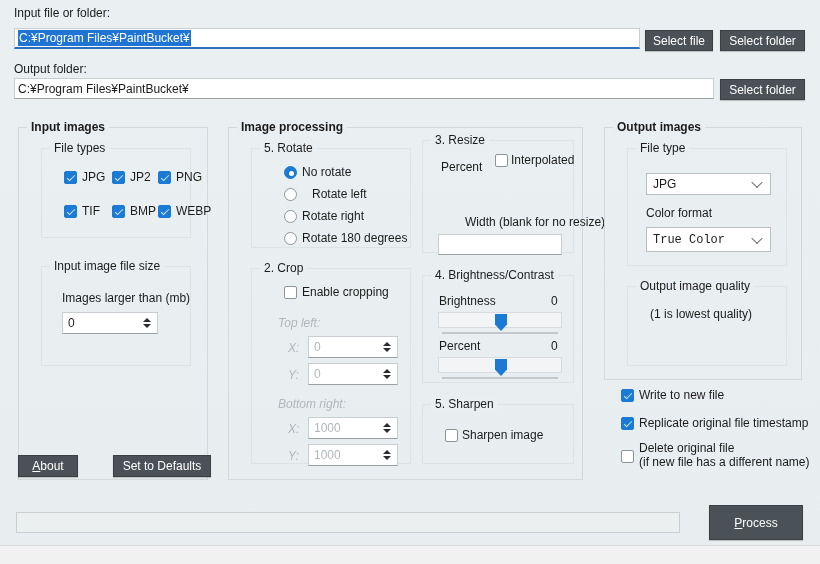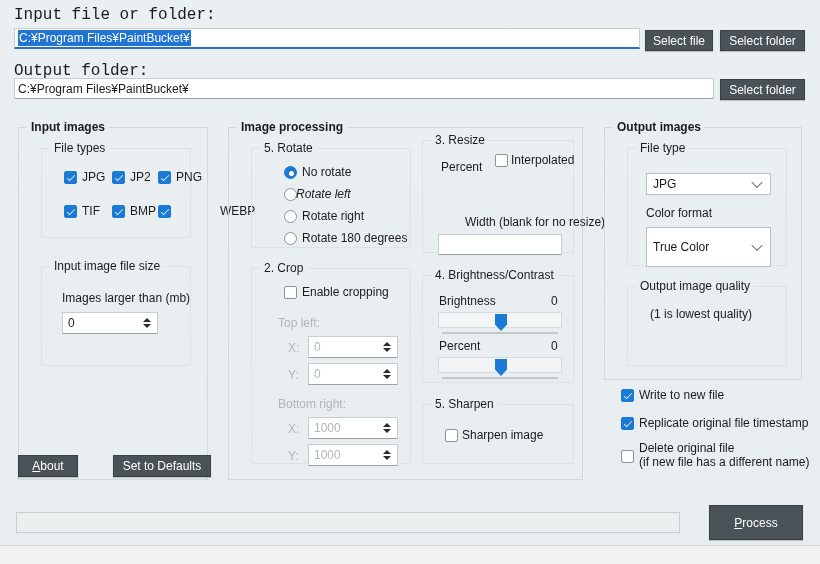--- a/index.html
+++ b/index.html
@@ -16,21 +16,21 @@
     position:absolute;left:0;top:0;width:820px;height:564px;
     background:linear-gradient(180deg,#eaf0f2 0%,#e8edf0 100%);
     box-sizing:border-box;
   }
   .bottom-strip{
     position:absolute;left:0;bottom:0;width:820px;height:18px;
     background:#f1f1f1;border-top:1px solid #d9d9d9;
   }
 
   
-  .lbl{font-size:16px;color:#1b1b1b;font-family:Liberation Mono, monospace;}
+  .lbl{font-size:12px;color:#1b1b1b;}
   #top-area{position:absolute;left:0;top:0;width:820px;height:108px;}
   #lbl-input{position:absolute;left:14px;top:6px;}
   #lbl-output{position:absolute;left:14px;top:62px;}
 
   .txtfield{
     position:absolute;background:#ffffff;
     border:1px solid #c8cdd0;
     border-bottom:1px solid #9aa0a4;
     box-sizing:border-box;
     font-family:"Liberation Sans", sans-serif;
@@ -154,21 +154,21 @@
   .slider{
     position:absolute;height:16px;
     background:#f3f4f5;border:1px solid #d6dbde;box-sizing:border-box;
   }
   .slider .handle{
     position:absolute;top:1px;width:12px;height:17px;background:#1a7ad4;
     clip-path:polygon(0 0,100% 0,100% 62%,50% 100%,0 62%);
   }
 
   .static{position:absolute;font-size:12px;color:#1b1b1b;white-space:nowrap;}
-  .static.dim{color:#b0b6ba;}
+  .static.dim{color:#b0b6ba;font-style:italic;}
   .num{position:absolute;font-size:12px;color:#1b1b1b;}
 
   
   #btn-about{left:18px;top:455px;width:60px;height:22px;}
   #btn-defaults{left:113px;top:455px;width:98px;height:22px;}
   #btn-process{left:709px;top:505px;width:94px;height:35px;font-size:12px;}
   .acc{text-decoration:underline;}
 
   #progress{
     position:absolute;left:16px;top:512px;width:664px;height:21px;
@@ -216,21 +216,21 @@
       <div class="cb on" style="left:116px;top:22px;"></div>
       <span class="cb-lbl" style="left:134px;top:21px;">PNG</span>
 
       <div class="cb on" style="left:22px;top:56px;"></div>
       <span class="cb-lbl" style="left:40px;top:55px;">TIF</span>
 
       <div class="cb on" style="left:70px;top:56px;"></div>
       <span class="cb-lbl" style="left:88px;top:55px;">BMP</span>
 
       <div class="cb on" style="left:116px;top:56px;"></div>
-      <span class="cb-lbl" style="left:134px;top:55px;margin-left:44px;">WEBP</span>
+      <span class="cb-lbl" style="left:134px;top:55px;">WEBP</span>
     </div>
 
     <div class="sub" style="left:22px;top:138px;width:150px;height:100px;">
       <span class="g-title">Input image file size</span>
 
       <span class="static" style="left:20px;top:24px;">Images larger than (mb)</span>
 
       <div class="spin" style="left:20px;top:45px;width:96px;height:22px;">
         <span>0</span>
         <span class="arrows">
@@ -244,21 +244,21 @@
   <div class="group" style="left:228px;top:127px;width:355px;height:353px;">
     <span class="g-title">Image processing</span>
 
     <div class="sub" style="left:22px;top:20px;width:160px;height:100px;">
       <span class="g-title">5. Rotate</span>
 
       <div class="rb on" style="left:32px;top:17px;"></div>
       <span class="cb-lbl" style="left:50px;top:16px;">No rotate</span>
 
       <div class="rb" style="left:32px;top:39px;"></div>
-      <span class="cb-lbl" style="left:44px;top:38px;font-style:italic;">Rotate left</span>
+      <span class="cb-lbl" style="left:60px;top:38px;">Rotate left</span>
 
       <div class="rb" style="left:32px;top:61px;"></div>
       <span class="cb-lbl" style="left:50px;top:60px;">Rotate right</span>
 
       <div class="rb" style="left:32px;top:83px;"></div>
       <span class="cb-lbl" style="left:50px;top:82px;">Rotate 180 degrees</span>
     </div>
 
     <div class="sub" style="left:22px;top:140px;width:160px;height:196px;">
       <span class="g-title">2. Crop</span>
@@ -355,21 +355,21 @@
     <div class="sub" style="left:22px;top:20px;width:160px;height:118px;">
       <span class="g-title">File type</span>
 
       <div class="sel" style="left:18px;top:24px;width:125px;height:22px;">
         <span>JPG</span>
         <span class="chev"></span>
       </div>
 
       <span class="static" style="left:18px;top:57px;">Color format</span>
 
-      <div class="sel" style="left:18px;top:78px;width:125px;height:40px;">
+      <div class="sel" style="left:18px;top:78px;width:125px;height:25px;font-family:Liberation Mono, monospace;">
         <span>True Color</span>
         <span class="chev"></span>
       </div>
     </div>
 
     <div class="sub" style="left:22px;top:158px;width:160px;height:80px;">
       <span class="g-title">Output image quality</span>
 
       <span class="static" style="left:22px;top:20px;">(1 is lowest quality)</span>
 

